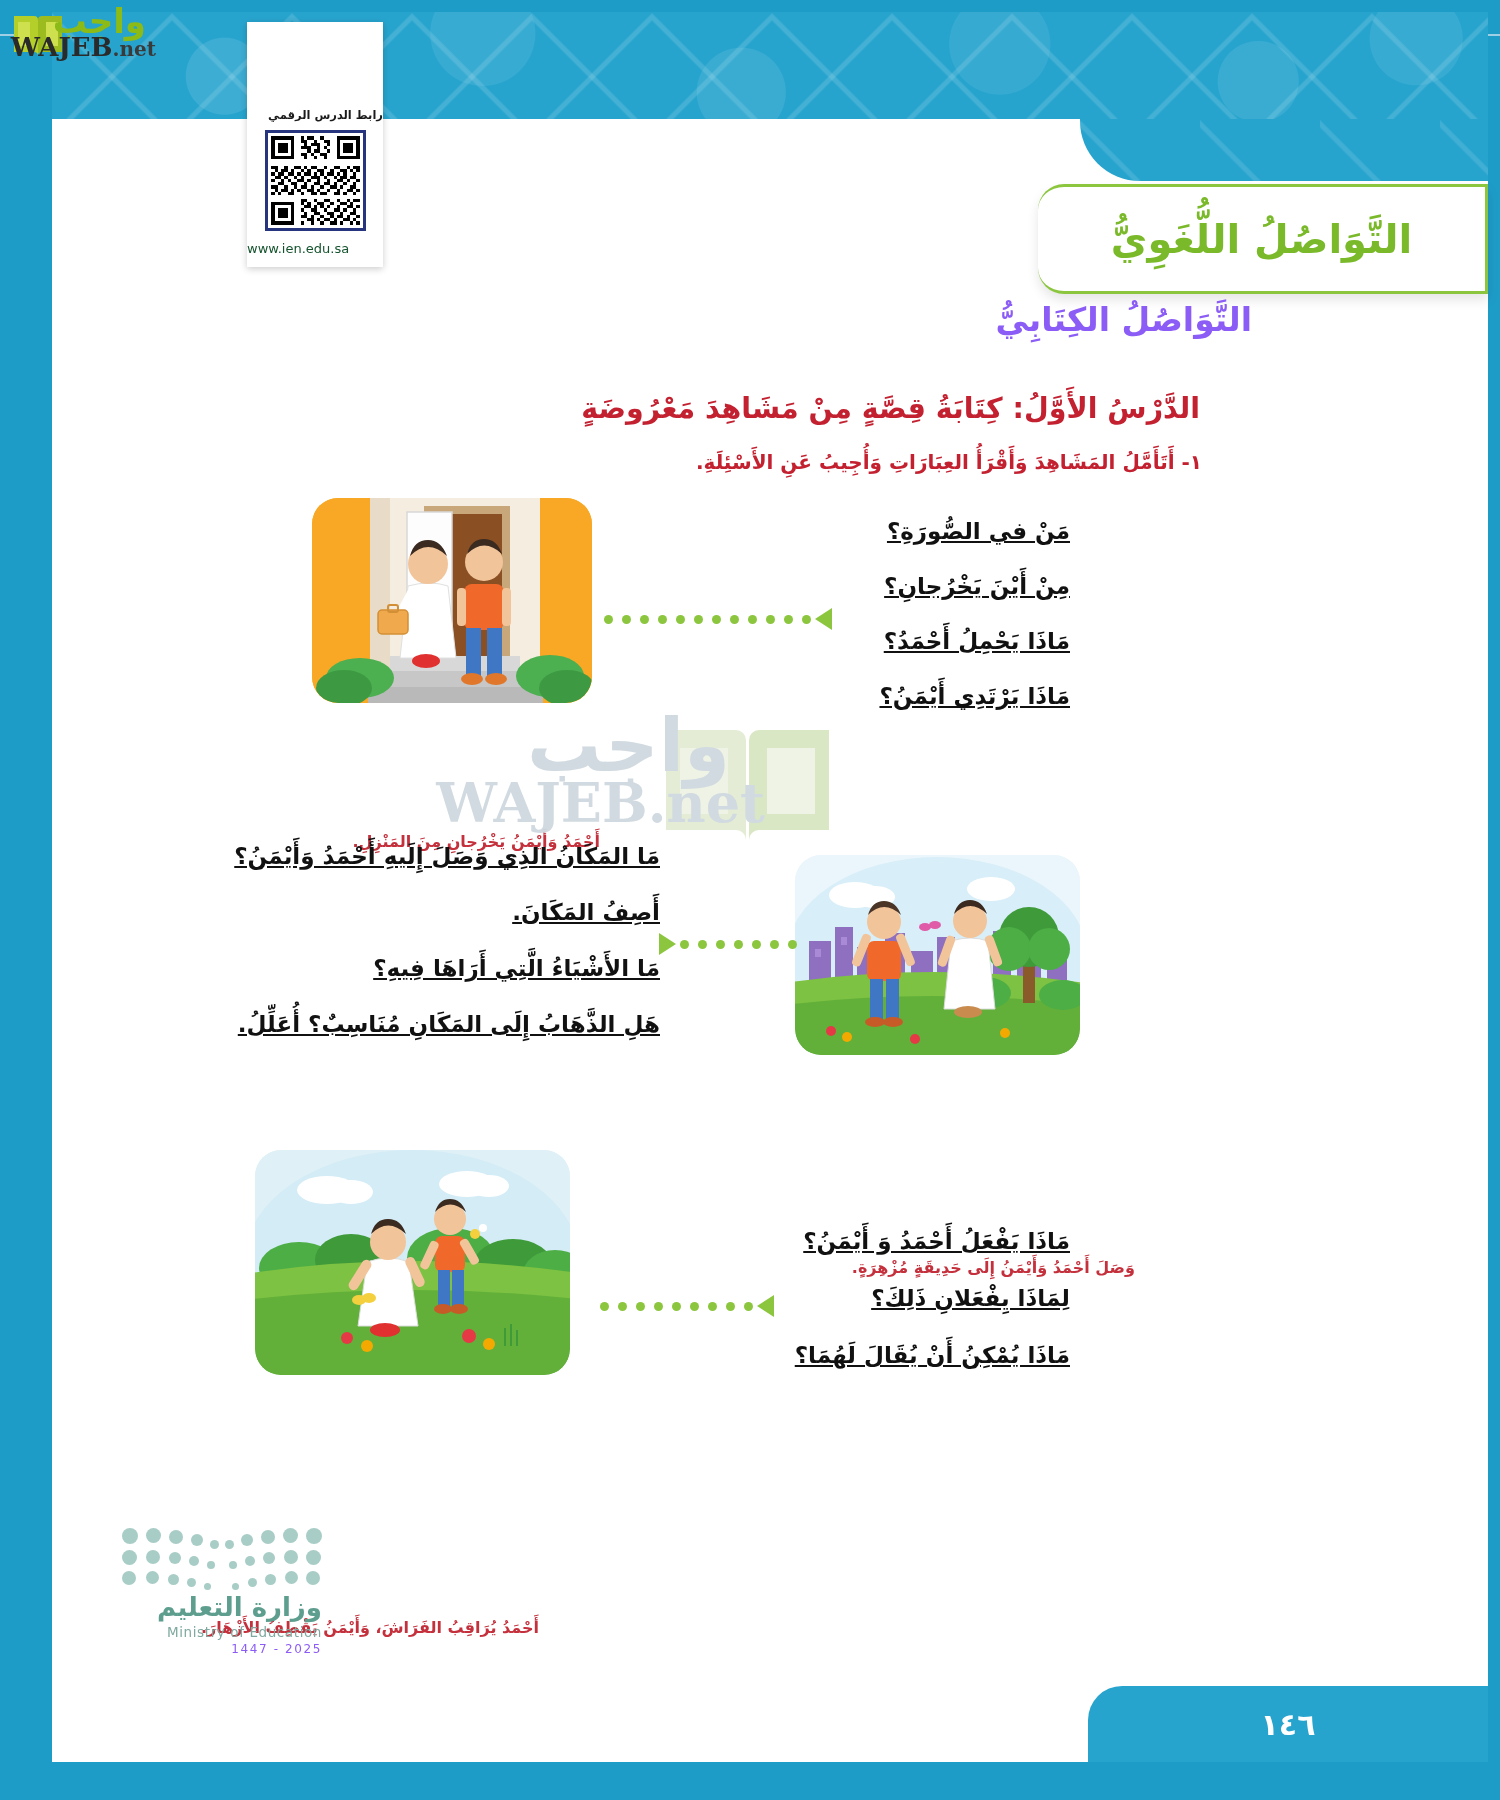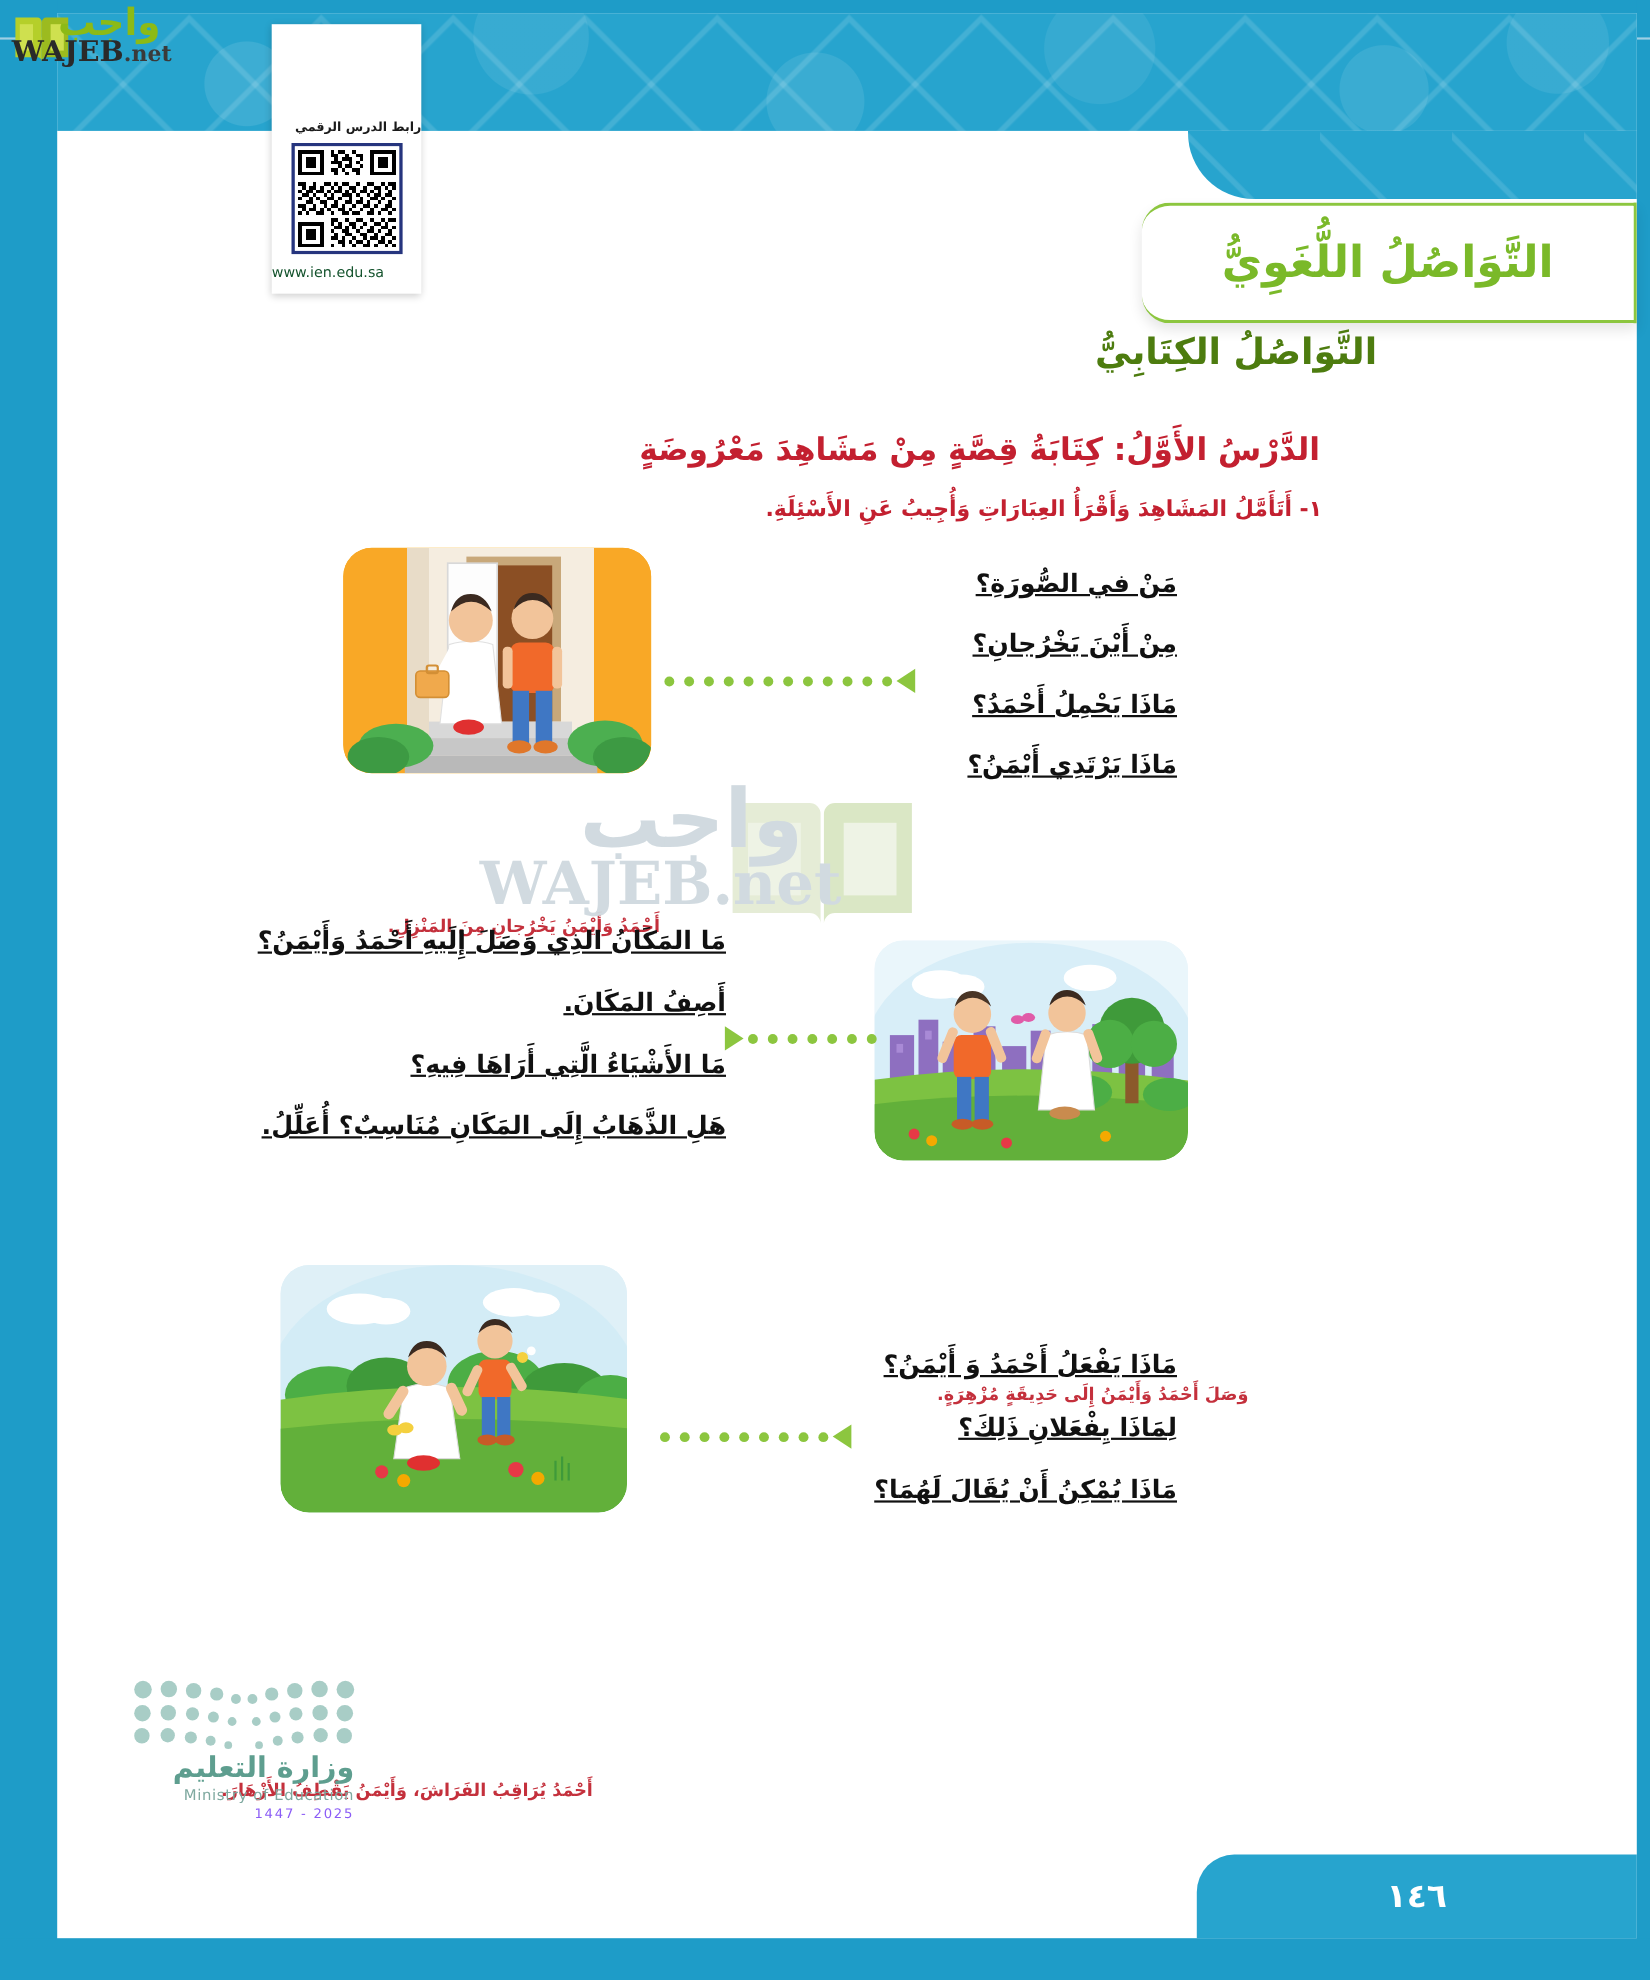--- a/index.html
+++ b/index.html
@@ -105,21 +105,21 @@
     border-top-left-radius: 26px; border-bottom-left-radius: 26px;
     background: #fff;
     box-shadow: 0 6px 12px rgba(0,0,0,.10);
     display: flex; align-items: center; justify-content: center;
   }
   .title-pill .t {
     font-size: 40px; font-weight: 700; color: #7ab929; white-space: nowrap;
   }
   .subtitle {
     position: absolute; right: 248px; top: 300px;
-    font-size: 33px; font-weight: 700; color: #4d7c0f; white-space: nowrap;
+    font-size: 33px; font-weight: 700; color: #8b5cf6; white-space: nowrap;
   }
 
   
   .lesson-heading {
     position: absolute; right: 300px; top: 392px;
     font-size: 28.5px; font-weight: 700; color: #c32030; white-space: nowrap;
   }
   .activity-line {
     position: absolute; right: 298px; top: 450px;
     font-size: 20px; font-weight: 700; color: #c32030; white-space: nowrap;

